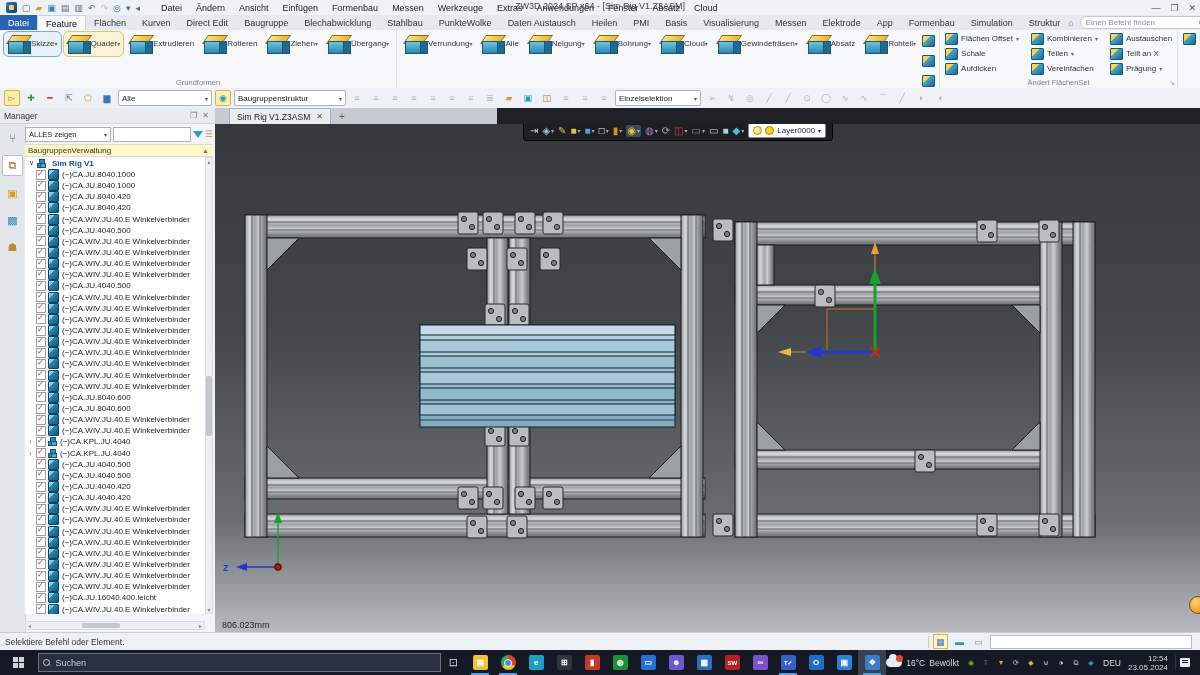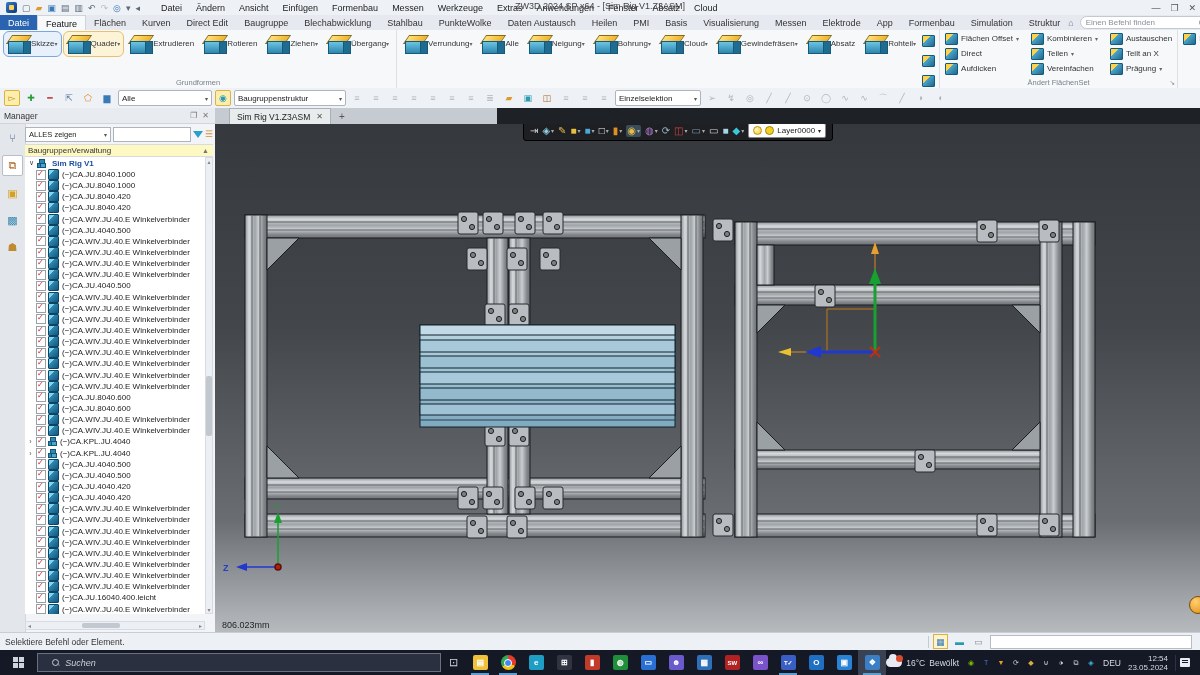--- a/index.html
+++ b/index.html
@@ -136,21 +136,21 @@
   .sbi{width:13px;height:13px;border:1px solid transparent;display:flex;align-items:center;justify-content:center;font-size:9px;}
   .sbi.active{border-color:#d9b43c;background:#fdf3cd;}
   #sb-input{width:200px;height:12px;background:#fff;border:1px solid #b6bcc4;}
 
   
   #taskbar{position:absolute;left:0;top:650px;width:1200px;height:25px;background:#141925;display:flex;align-items:center;color:#d6dae2;}
   #startbtn{width:44px;height:25px;display:flex;align-items:center;justify-content:center;}
   .winlogo{width:11px;height:11px;display:grid;grid-template-columns:5px 5px;grid-template-rows:5px 5px;gap:1px;}
   .winlogo i{background:#cfd4dc;}
   #tb-search{width:470px;height:19px;background:#2a3040;border:1px solid #6a7080;display:flex;align-items:center;
-             gap:6px;padding:0 14px;font-size:9px;color:#c8ccd4;box-sizing:border-box;font-style:italic;}
+             gap:6px;padding:0 4px;font-size:9px;color:#c8ccd4;box-sizing:border-box;}
   #taskview{width:30px;text-align:center;font-size:11px;color:#cfd4dc;}
   #tb-apps{display:flex;align-items:center;height:25px;}
   .tapp{width:28px;height:25px;display:flex;align-items:center;justify-content:center;position:relative;}
   .tapp.open:after{content:"";position:absolute;left:5px;bottom:0;width:18px;height:2px;background:#5a9fd4;}
   .tapp.current{background:#3a4150;}
   .ticon{width:15px;height:15px;border-radius:2px;display:flex;align-items:center;justify-content:center;
          font-size:8px;font-weight:bold;color:#fff;}
   #tb-right{margin-left:auto;display:flex;align-items:center;gap:7px;padding-right:6px;font-size:8.5px;}
   #tb-weather{display:flex;align-items:center;gap:4px;}
   .cloud{width:16px;height:9px;background:#e8ecf2;border-radius:5px;position:relative;}
@@ -383,21 +383,21 @@
         <div class="rg-body">
           <div class="rg-cols">
             <div class="rg-col">
               <div class="smbtn">
                 <span class="scube"></span>
                 <span>Flächen Offset</span>
                 <span class="arr">▾</span>
               </div>
               <div class="smbtn">
                 <span class="scube"></span>
-                <span>Direct</span>
+                <span>Schale</span>
               </div>
               <div class="smbtn">
                 <span class="scube"></span>
                 <span>Aufdicken</span>
               </div>
             </div>
             <div class="rg-col">
               <div class="smbtn">
                 <span class="scube"></span>
                 <span>Kombinieren</span>

